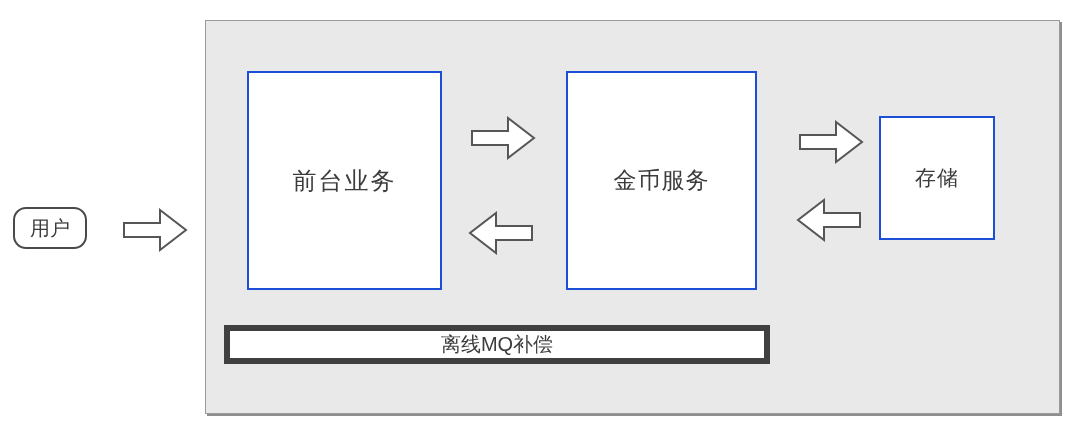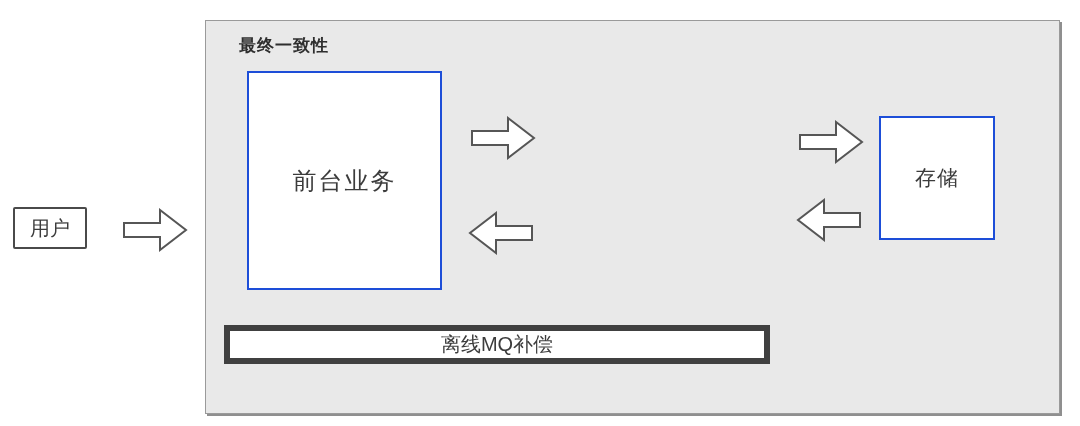--- a/index.html
+++ b/index.html
@@ -17,21 +17,21 @@
   }
   
   .user-box {
     position: absolute;
     left: 13px;
     top: 207px;
     width: 74px;
     height: 42px;
     background: #ffffff;
     border: 2px solid #4a4a4a;
-    border-radius: 2px;
+    border-radius: 13px;
     display: flex;
     align-items: center;
     justify-content: center;
     font-size: 20px;
     color: #3c3c3c;
     box-sizing: border-box;
   }
   
   .group {
     position: absolute;
@@ -130,34 +130,36 @@
   <div class="user-box">
     <span>用户</span>
   </div>
 
   <svg class="arrow arrow-user" viewBox="0 0 66 44">
     <polygon points="2,15 38,15 38,2 64,22 38,42 38,29 2,29"></polygon>
   </svg>
 
   <div class="group">
 
-    <div class="group-title">最终一致性</div>
 
     <div class="node node-frontend">
       <span>前台业务</span>
     </div>
 
     <svg class="arrow arrow-fwd-1" viewBox="0 0 66 44">
       <polygon points="2,15 38,15 38,2 64,22 38,42 38,29 2,29"></polygon>
     </svg>
 
     <svg class="arrow arrow-back-1" viewBox="0 0 66 44">
       <polygon points="64,15 28,15 28,2 2,22 28,42 28,29 64,29"></polygon>
     </svg>
 
+    <div class="node node-coin">
+      <span>金币服务</span>
+    </div>
 
     <svg class="arrow arrow-fwd-2" viewBox="0 0 66 44">
       <polygon points="2,15 38,15 38,2 64,22 38,42 38,29 2,29"></polygon>
     </svg>
 
     <svg class="arrow arrow-back-2" viewBox="0 0 66 44">
       <polygon points="64,15 28,15 28,2 2,22 28,42 28,29 64,29"></polygon>
     </svg>
 
     <div class="node node-storage">

